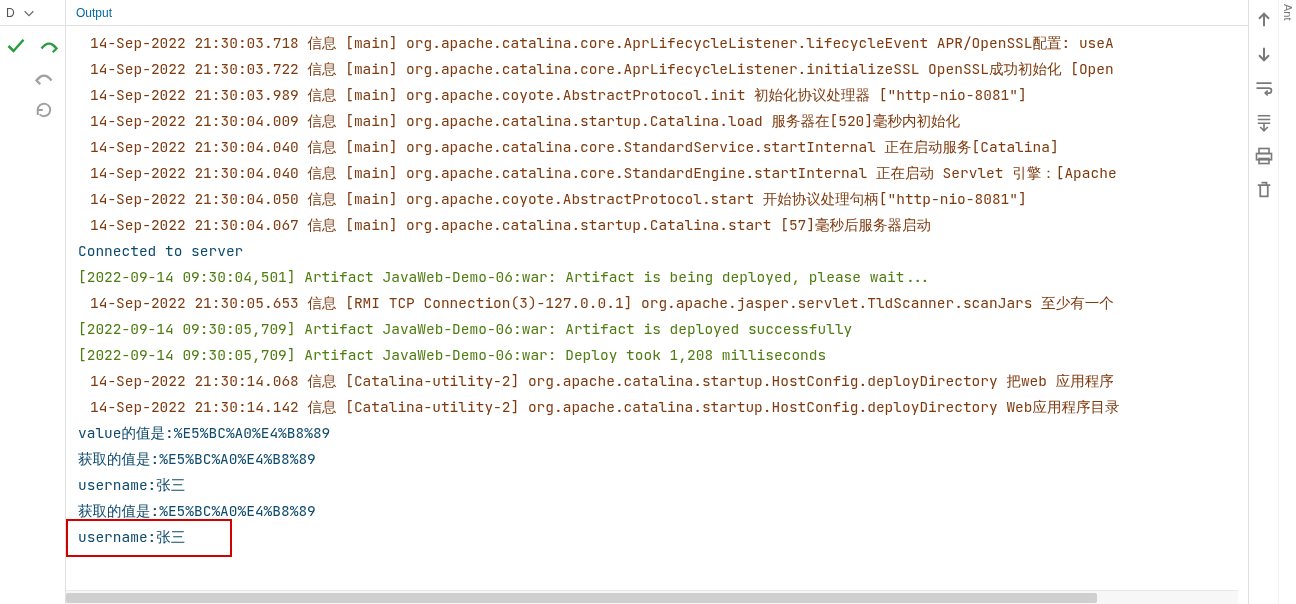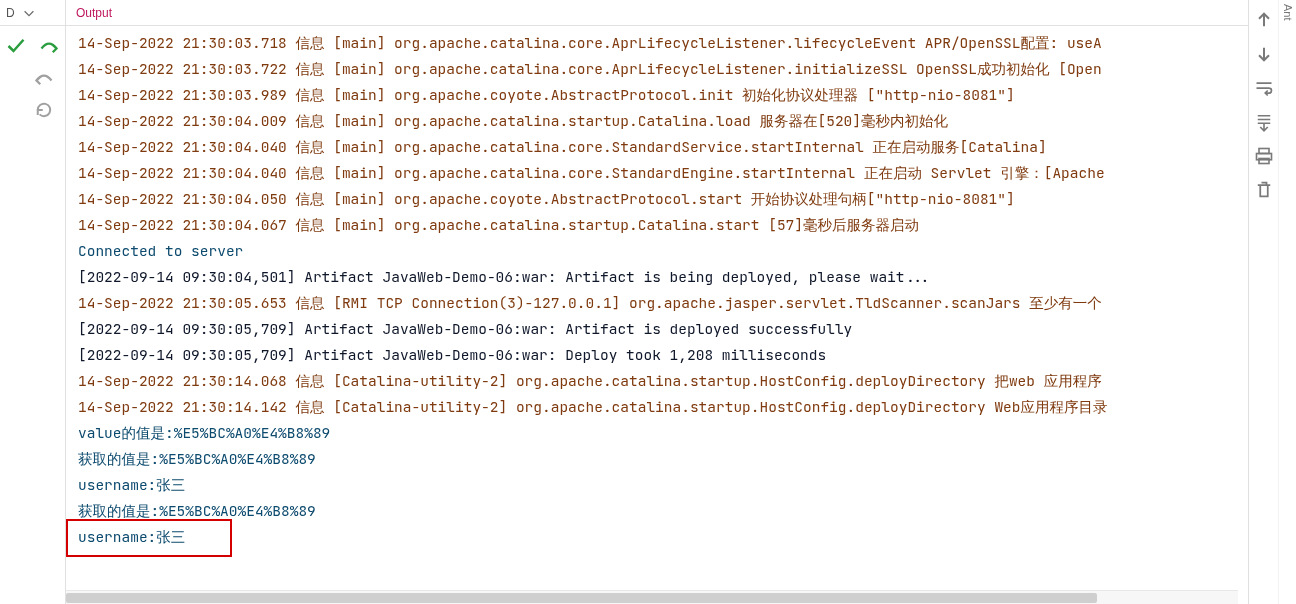--- a/index.html
+++ b/index.html
@@ -40,34 +40,34 @@
     color: #6e6e6e; cursor: pointer;
   }
   .ic.green { color: #2a9d3f; }
   .ic.grey { color: #a0a0a0; }
   .main { flex: 1; display: flex; flex-direction: row; min-width: 0; }
   .console-wrap { flex: 1; display: flex; flex-direction: column; min-width: 0; }
   .console-head {
     height: 26px; display: flex; align-items: center;
     padding-left: 10px;
     border-bottom: 1px solid #e0e0e0;
-    color: #be185d;
+    color: #0369a1;
   }
   .console-body {
     flex: 1; overflow: hidden;
     padding: 4px 0 0 12px;
     font-family: "JetBrains Mono", "Consolas", "Courier New", monospace;
     font-size: 14.5px;
     line-height: 26px;
     white-space: pre;
     position: relative;
   }
-  .line-brown { color: #7f3a0f; }
+  .line-brown { color: #7f3a0f; margin-left: 12px; }
   .line-black { color: #0c4a6e; }
-  .line-blue { color: #0f172a; }
+  .line-blue { color: #4d7c0f; }
   .red-box {
     position: absolute;
     border: 2px solid #d40000;
   }
   .scrollbar-horiz {
     height: 14px;
     border-top: 1px solid #e8e8e8;
     background: #f7f7f7;
     margin: 8px 10px 0 0;
     position: relative;

